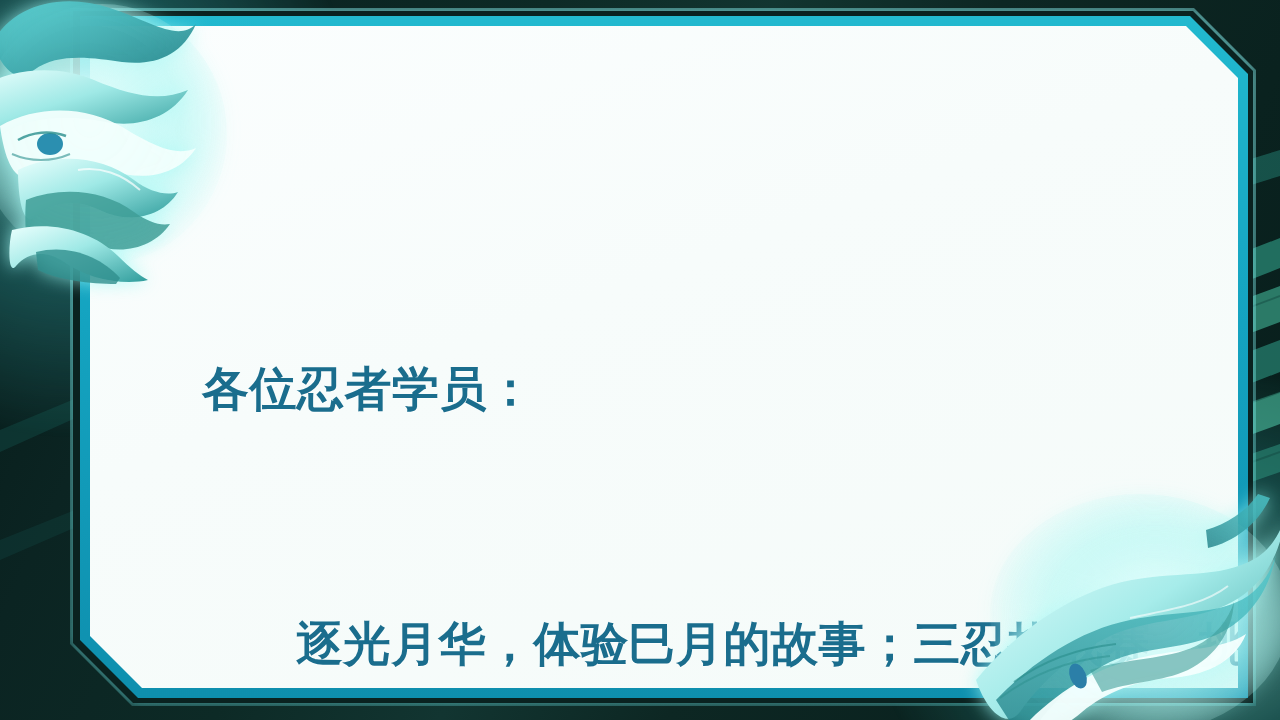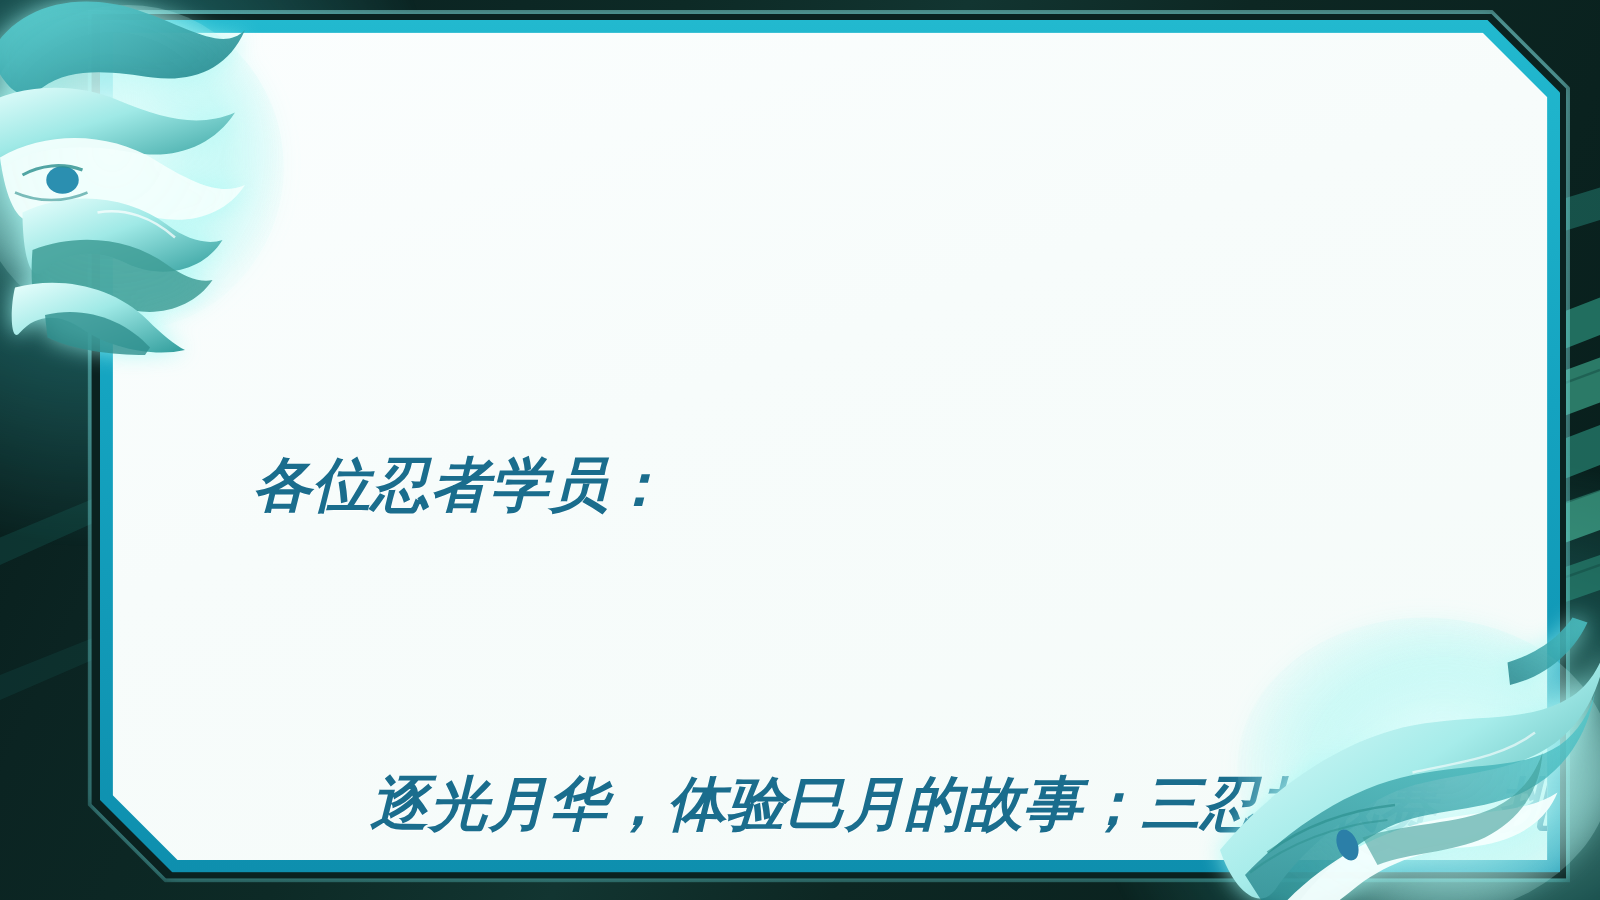--- a/index.html
+++ b/index.html
@@ -1,21 +1,21 @@
 <!DOCTYPE html>
 <html><head>
 <meta charset="utf-8">
 <style>
   html,body{margin:0;padding:0;}
   body{
     width:1280px;height:720px;overflow:hidden;
     font-family:"Liberation Sans","DejaVu Sans",sans-serif;
     background:#081d1b;
   }
-  #stage{position:relative;width:1280px;height:720px;overflow:hidden;font-style:italic;}
+  #stage{position:relative;width:1280px;height:720px;overflow:hidden;}
 
   
   .bg-base{position:absolute;inset:0;
     background:
       linear-gradient(115deg,#061a18 0%,#0b2422 18%,#0d2a26 34%,#123531 48%,#0d2723 62%,#071d1b 100%);
   }
   .bg-glow-left{position:absolute;left:-60px;top:-40px;width:420px;height:480px;
     background:radial-gradient(ellipse at 30% 35%, rgba(120,235,230,.55) 0%, rgba(60,190,195,.30) 35%, rgba(10,45,45,0) 70%);
     filter:blur(2px);}
   .bg-glow-right{position:absolute;right:-80px;bottom:-70px;width:480px;height:420px;

